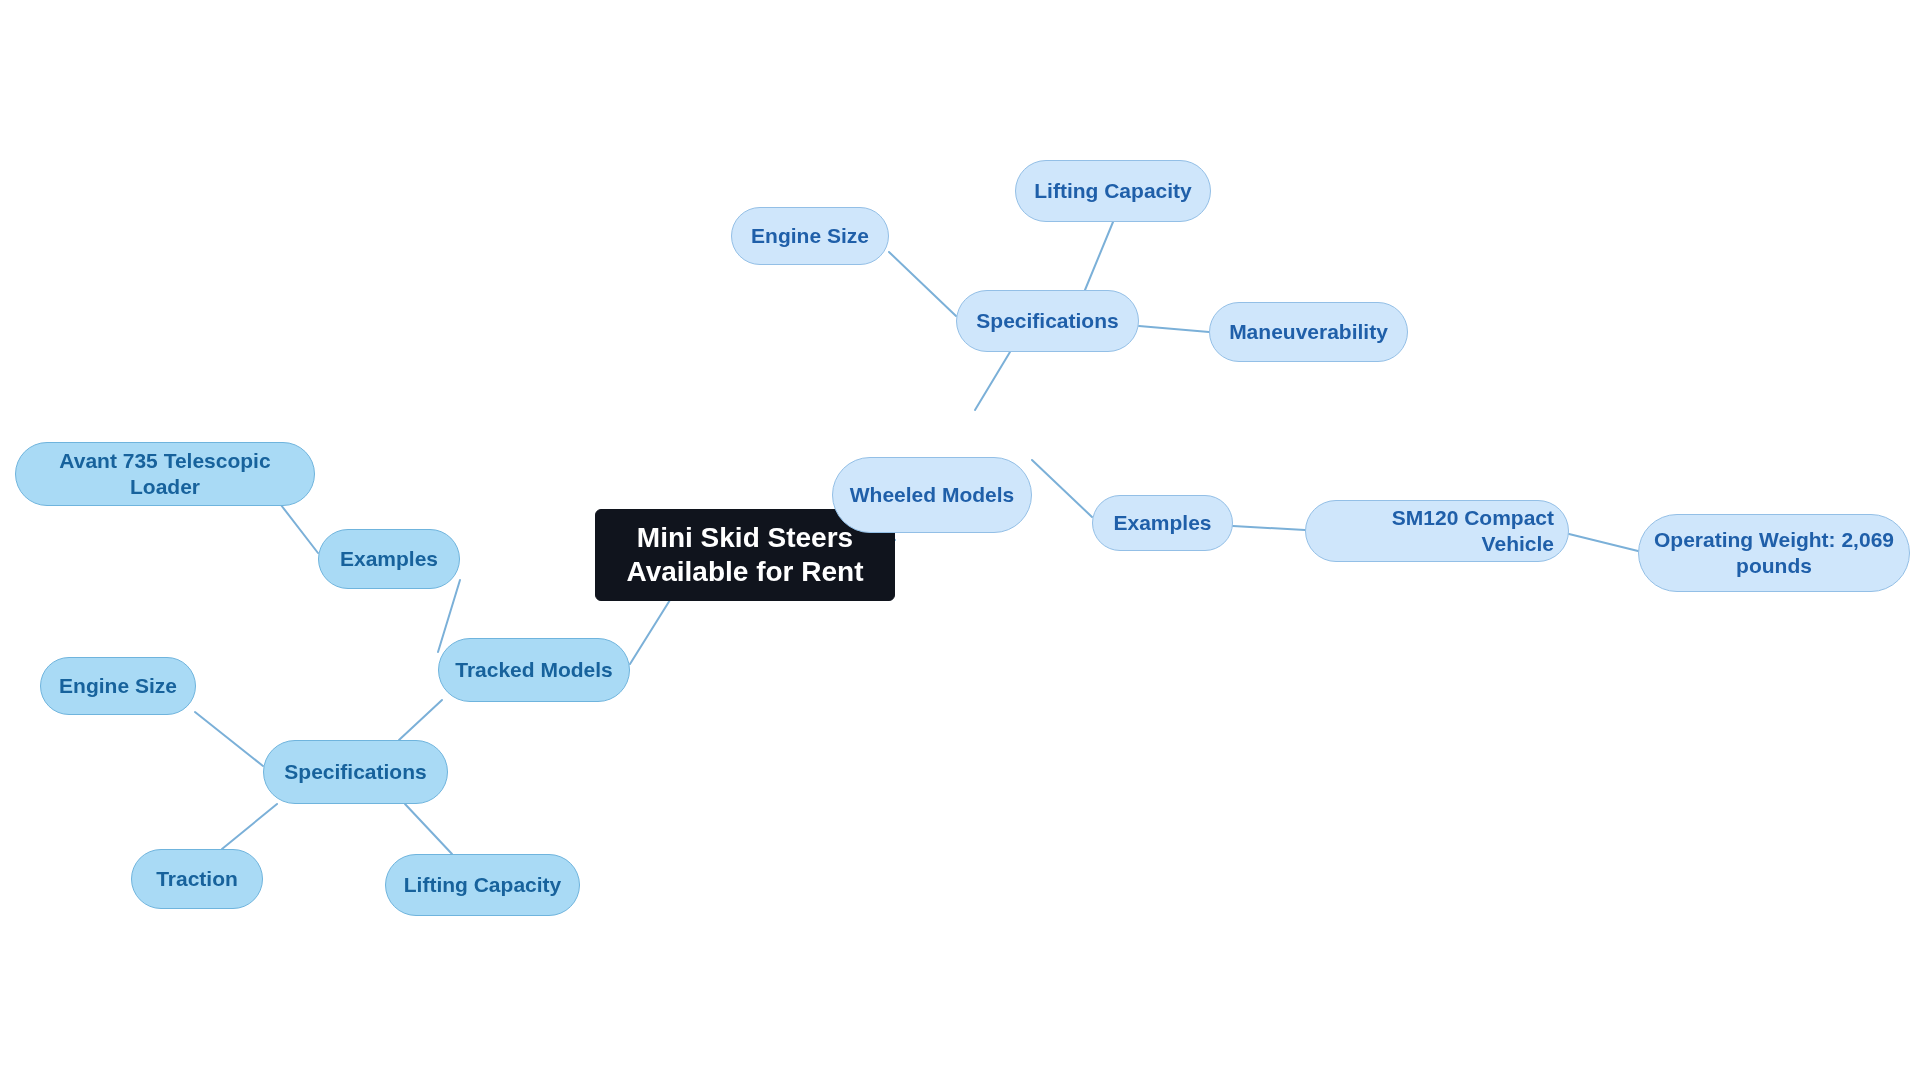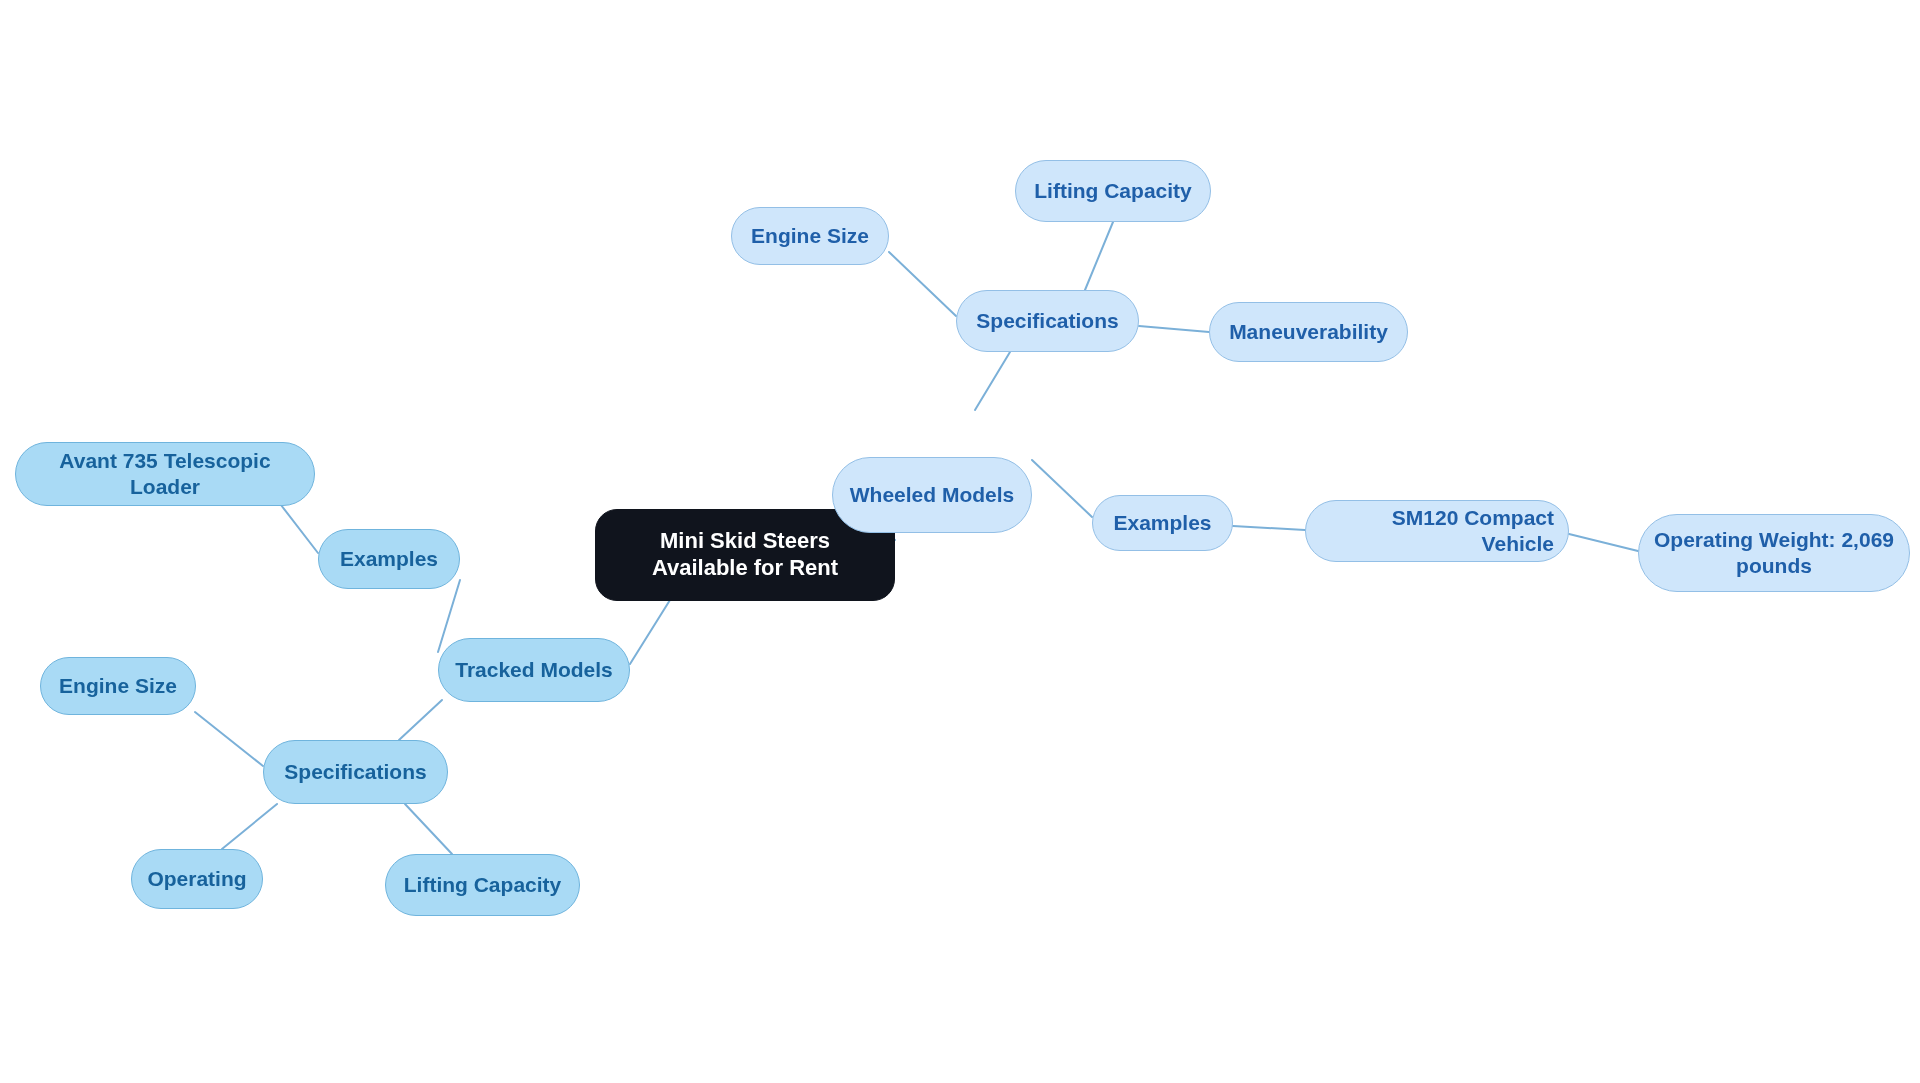--- a/index.html
+++ b/index.html
@@ -36,22 +36,22 @@
     border-radius: 999px;
     line-height: 1.22;
     padding: 6px 14px;
     white-space: pre-line;
     font-weight: bold;
   }
   .node.root {
     background: #10141d;
     color: #ffffff;
     border: 1px solid #10141d;
-    border-radius: 22px;
-    font-size: 22px;
+    border-radius: 6px;
+    font-size: 28px;
   }
   .node.pale {
     background: #cfe6fb;
     border: 1px solid #93bfe6;
     color: #1f5fa9;
     font-size: 21px;
   }
   .node.mid {
     background: #a9daf5;
     border: 1px solid #6fb4dd;
@@ -88,16 +88,16 @@
       <div class="node pale" style="left: 1015px; top: 160px; width: 196px; height: 62px;">Lifting Capacity</div>
       <div class="node pale" style="left: 1209px; top: 302px; width: 199px; height: 60px;">Maneuverability</div>
       <div class="node pale" style="left: 1092px; top: 495px; width: 141px; height: 56px;">Examples</div>
       <div class="node pale" style="left: 1305px; top: 500px; width: 264px; height: 62px; text-align: right;">SM120 Compact Vehicle</div>
       <div class="node pale" style="left: 1638px; top: 514px; width: 272px; height: 78px;">Operating Weight: 2,069 pounds</div>
       <div class="node mid" style="left: 438px; top: 638px; width: 192px; height: 64px;">Tracked Models</div>
       <div class="node mid" style="left: 318px; top: 529px; width: 142px; height: 60px;">Examples</div>
       <div class="node mid" style="left: 15px; top: 442px; width: 300px; height: 64px;">Avant 735 Telescopic Loader</div>
       <div class="node mid" style="left: 263px; top: 740px; width: 185px; height: 64px;">Specifications</div>
       <div class="node mid" style="left: 40px; top: 657px; width: 156px; height: 58px;">Engine Size</div>
-      <div class="node mid" style="left: 131px; top: 849px; width: 132px; height: 60px;">Operating</div>
+      <div class="node mid" style="left: 131px; top: 849px; width: 132px; height: 60px;">Traction</div>
       <div class="node mid" style="left: 385px; top: 854px; width: 195px; height: 62px;">Lifting Capacity</div>
     </div>
 </div>
 
 </body></html>

